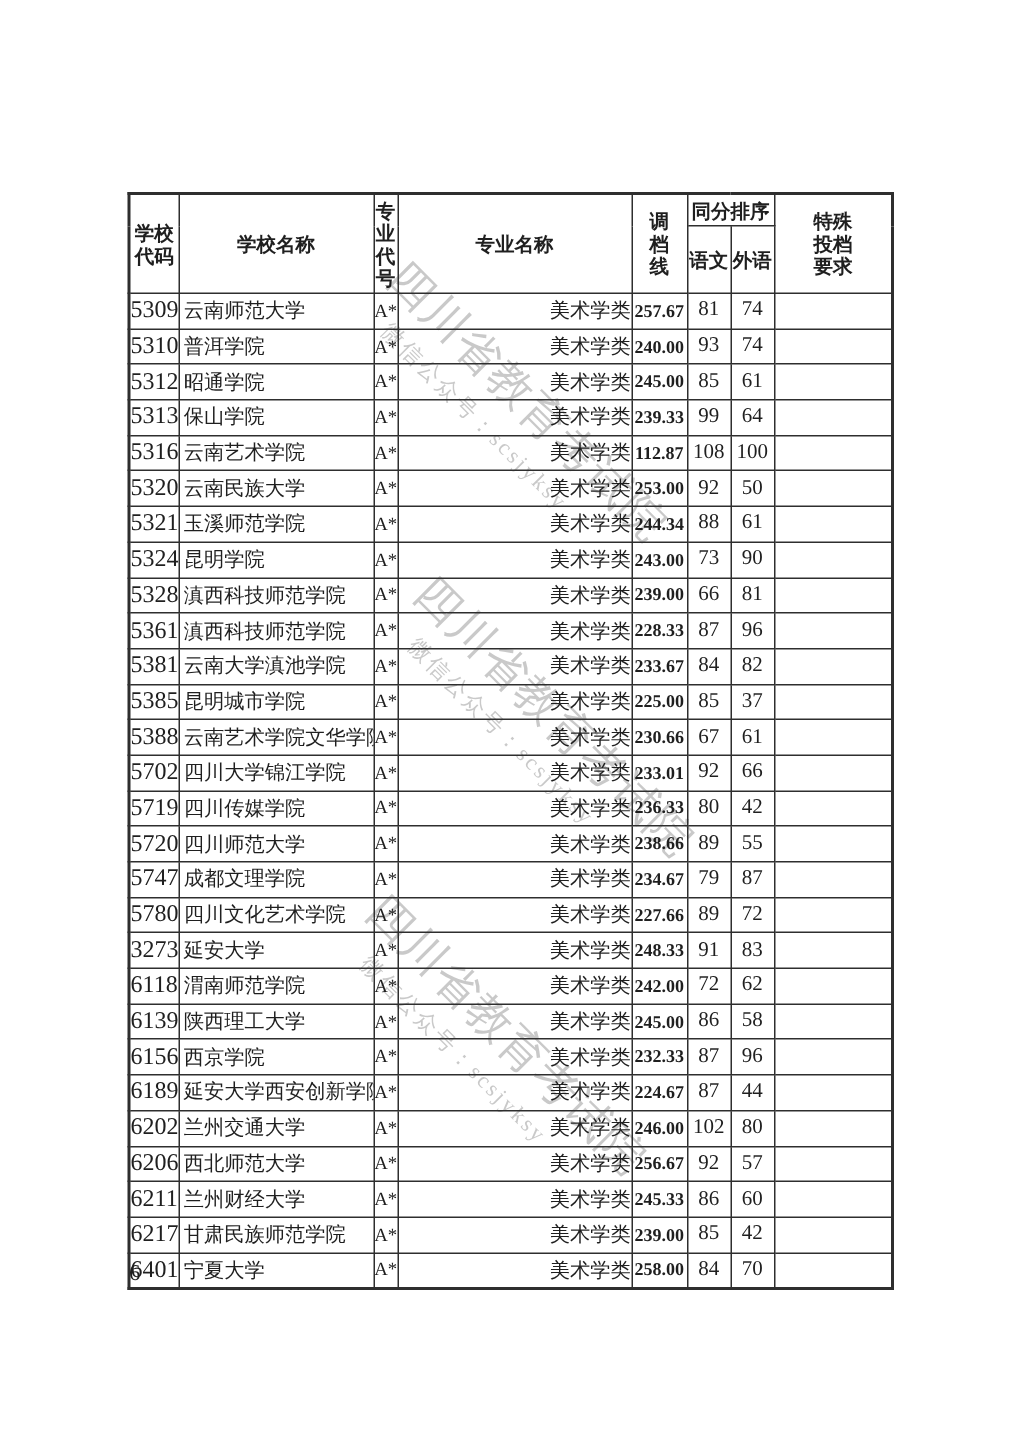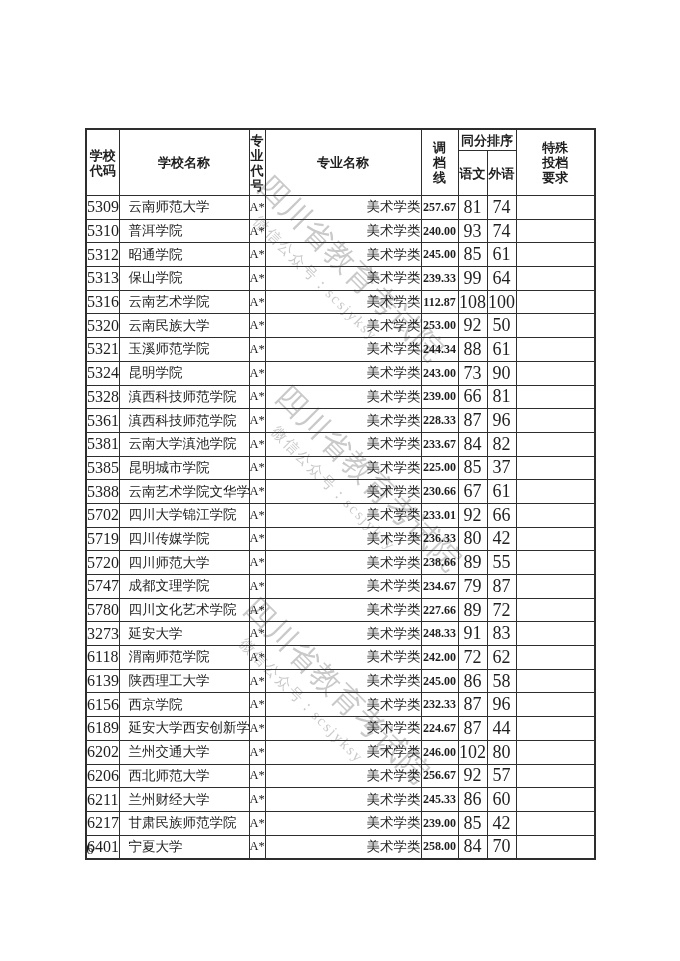--- a/index.html
+++ b/index.html
@@ -56,25 +56,25 @@
   }
   thead tr.tophead th { height: 20px; }
   thead tr.subhead th { height: 44px; }
   tbody td {
     height: 22.7px;
     font-size: 13.5px;
     vertical-align: middle;
     white-space: nowrap;
   }
   td.c-code   { text-align: center; font-size: 16px; }
-  td.c-name   { text-align: left; padding-left: 9px; }
+  td.c-name   { text-align: left; padding-left: 3px; }
   td.c-mcode  { text-align: center; font-size: 12.5px; }
   td.c-mname  { text-align: right; padding-left: 8px; }
   td.c-score  { text-align: center; font-weight: bold; font-size: 12px; }
-  td.c-num    { text-align: center; font-size: 18px; }
+  td.c-num    { text-align: center; font-size: 14px; }
   td.c-special{ }
 
   
   .pagenum {
     position: absolute;
     left: 86px;
     top: 841px;
     font-size: 15px;
     z-index: 2;
   }

